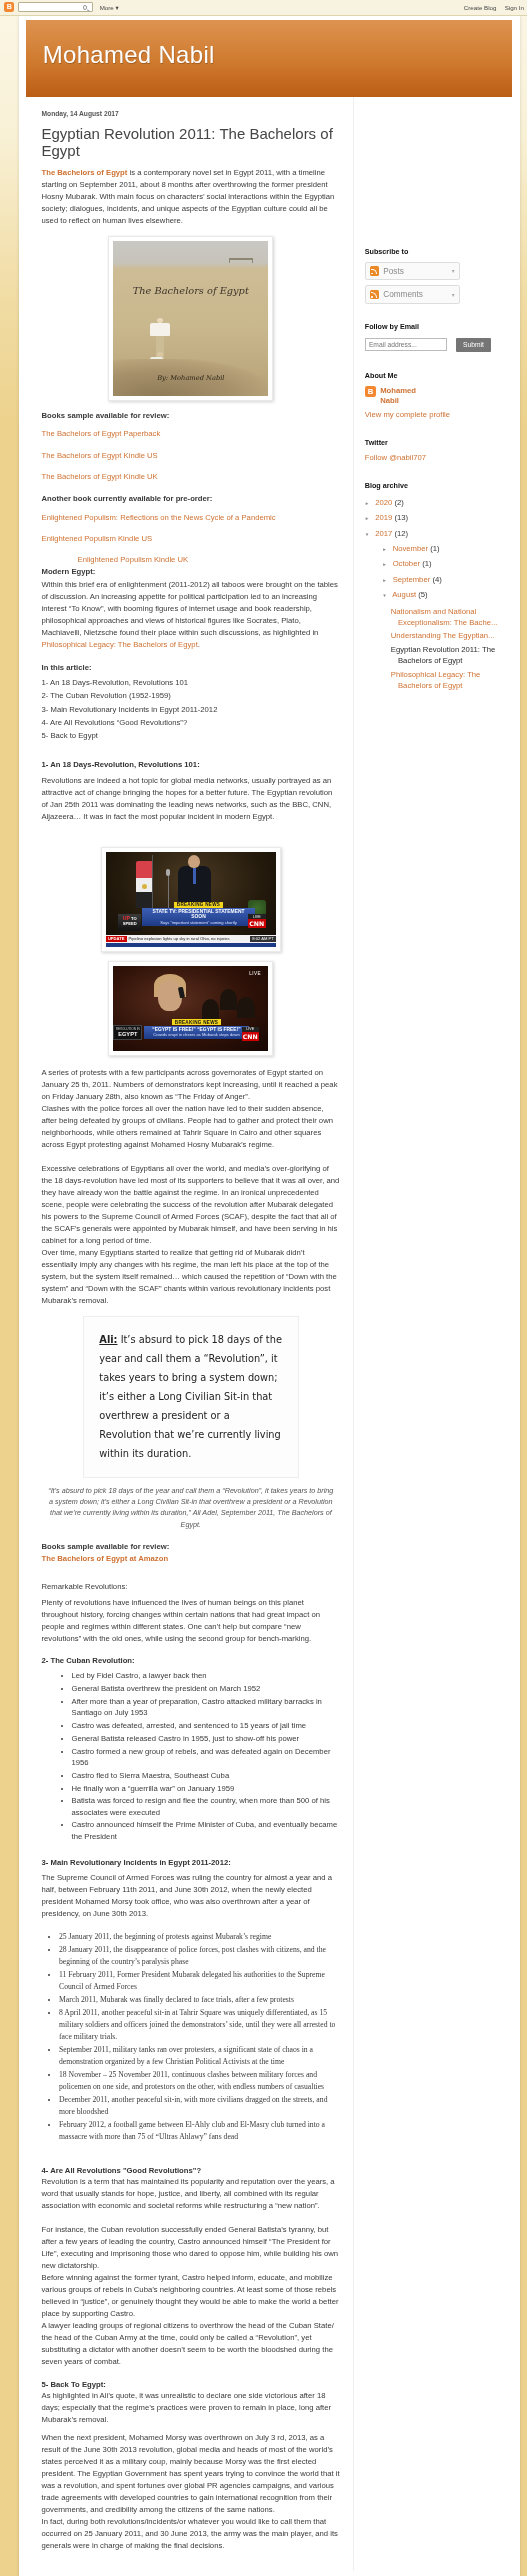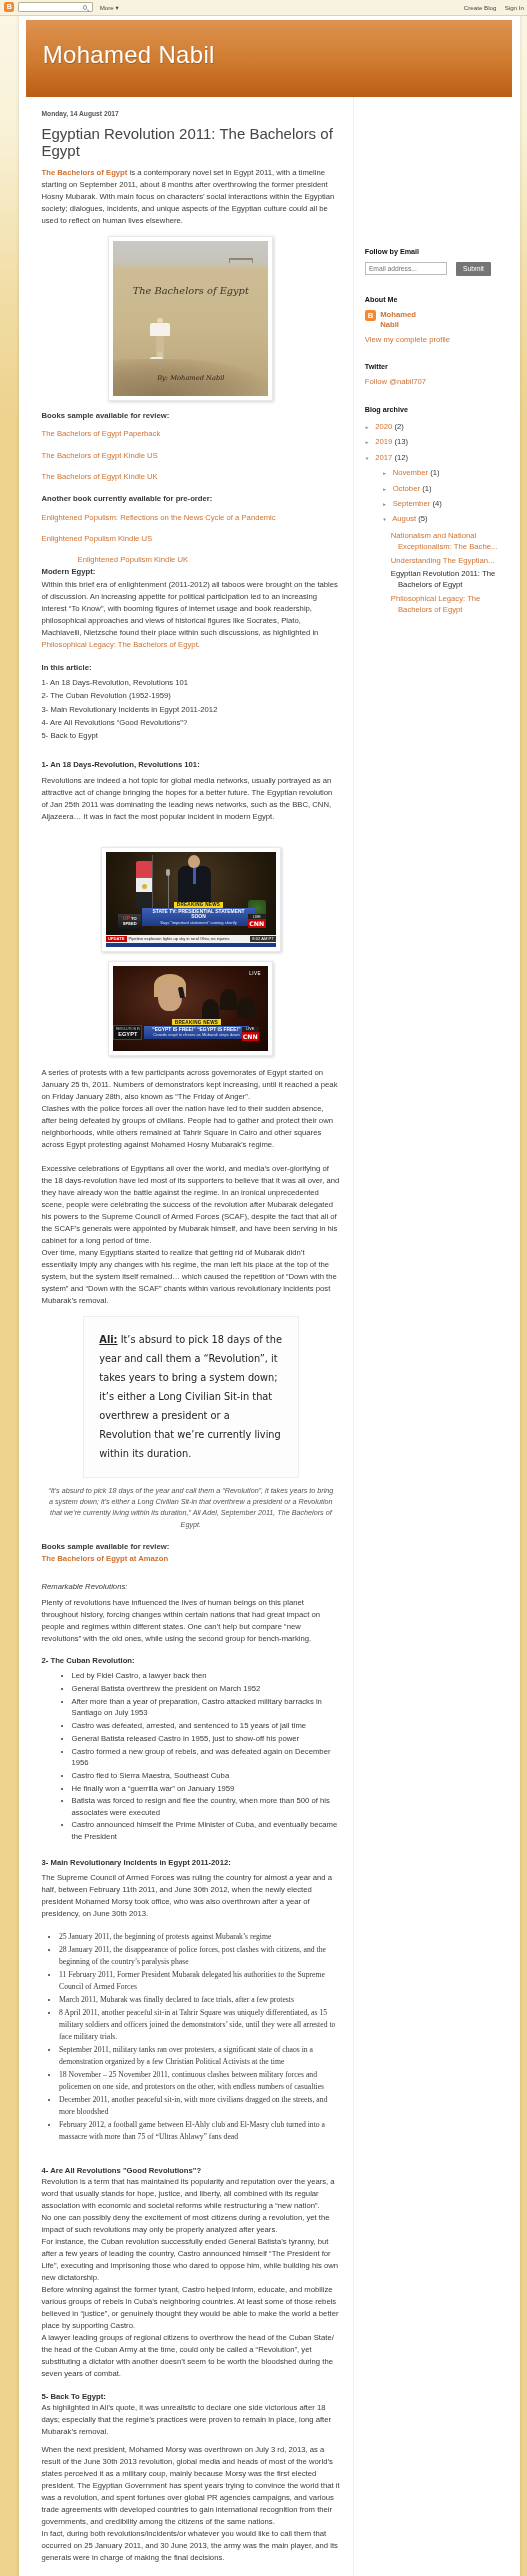--- a/index.html
+++ b/index.html
@@ -273,21 +273,21 @@
 
 
       <div class="quotebox">
         <span class="qt"><span class="qname">Ali:</span><span> It’s absurd to pick 18 days of the year and call them a “Revolution”, it takes years to bring a system down; it’s either a Long Civilian Sit-in that overthrew a president or a Revolution that we’re currently living within its duration.</span></span>
       </div>
       <div class="caption">“It’s absurd to pick 18 days of the year and call them a “Revolution”, it takes years to bring a system down; it’s either a Long Civilian Sit-in that overthrew a president or a Revolution that we’re currently living within its duration,” Ali Adel, September 2011, The Bachelors of Egypt.</div>
 
       <div class="body bold" style="margin-bottom:1px;">Books sample available for review:</div>
       <div class="plink" style="margin-bottom:17.5px;"><a class="lnk bold">The Bachelors of Egypt at Amazon</a></div>
 
-      <div class="body" style="margin-bottom:4.1px;font-style:italic;">Remarkable Revolutions:</div>
+      <div class="body" style="margin-bottom:4.1px;">Remarkable Revolutions:</div>
       <p class="body">Plenty of revolutions have influenced the lives of human beings on this planet throughout history, forcing changes within certain nations that had great impact on people and regimes within different states. One can’t help but compare “new revolutions” with the old ones, while using the second group for bench-marking.</p>
 
       <h4 class="sec">2- The Cuban Revolution:</h4>
       <ul class="bl">
         <li>Led by Fidel Castro, a lawyer back then</li>
         <li>General Batista overthrew the president on March 1952</li>
         <li>After more than a year of preparation, Castro attacked military barracks in Santiago on July 1953</li>
         <li>Castro was defeated, arrested, and sentenced to 15 years of jail time</li>
         <li>General Batista released Castro in 1955, just to show-off his power</li>
         <li>Castro formed a new group of rebels, and was defeated again on December 1956</li>
@@ -307,39 +307,52 @@
         <li>8 April 2011, another peaceful sit-in at Tahrir Square was uniquely differentiated, as  15 military soldiers and officers joined the demonstrators’ side, until they were all arrested to face military trials.</li>
         <li>September 2011, military tanks ran over protesters, a significant state of chaos in a demonstration organized by a few Christian Political Activists at the time</li>
         <li>18 November – 25 November 2011, continuous clashes between military forces and policemen on one side, and protestors on the other, with endless numbers of casualties</li>
         <li>December 2011, another peaceful sit-in, with more civilians dragged on the streets, and more bloodshed</li>
         <li>February 2012, a football game between El-Ahly club and El-Masry club turned into a massacre with more than 75 of “Ultras Ahlawy” fans dead</li>
       </ul>
 
       <h4 class="sec" style="margin-top:23px;margin-bottom:1px;">4- Are All Revolutions "Good Revolutions"?</h4>
       <div class="body">
         <span>Revolution is a term that has maintained its popularity and reputation over the years, a word that usually stands for hope, justice, and liberty, all combined with its regular association with economic and societal reforms while restructuring a “new nation”.</span><br>
-        <span>No one can possibly deny the excitement of most citizens during a revolution, yet the impact of such revolutions may only be properly analyzed after years.</span><br>
+        <br>
         <span>For instance, the Cuban revolution successfully ended General Batista’s tyranny, but after a few years of leading the country, Castro announced himself “The President for Life”, executing and imprisoning those who dared to oppose him, while building his own new dictatorship.</span><br>
         <span>Before winning against the former tyrant, Castro helped inform, educate, and mobilize various groups of rebels in Cuba’s neighboring countries. At least some of those rebels believed in “justice”, or genuinely thought they would be able to make the world a better place by supporting Castro.</span><br>
         <span>A lawyer leading groups of regional citizens to overthrow the head of the Cuban State/ the head of the Cuban Army at the time, could only be called a “Revolution”, yet substituting a dictator with another doesn’t seem to be worth the bloodshed during the seven years of combat.</span>
       </div>
 
       <h4 class="sec" style="margin-top:12.4px;margin-bottom:1px;">5- Back To Egypt:</h4>
       <div class="body">
         <span>As highlighted in Ali’s quote, it was unrealistic to declare one side victorious after 18 days; especially that the regime’s practices were proven to remain in place, long after Mubarak’s removal.</span>
         <p style="margin:5.2px 0 0 0;">When the next president, Mohamed Morsy was overthrown on July 3 rd, 2013, as a result of the June 30th 2013 revolution, global media and heads of most of the world’s states perceived it as a military coup, mainly because Morsy was the first elected president. The Egyptian Government has spent years trying to convince the world that it was a revolution, and spent fortunes over global PR agencies campaigns, and various trade agreements with developed countries to gain international recognition from their governments, and credibility among the citizens of the same nations.</p>
         <span>In fact, during both revolutions/incidents/or whatever you would like to call them that occurred on 25 January 2011, and 30 June 2013, the army was the main player, and its generals were in charge of making the final decisions.</span><br>
         <br>
         
       </div>
 
     </div>
 
     <div class="side">
       <div class="side-inner">
+        <div class="sb-block">
+          <div class="sb-h">Subscribe to</div>
+          <div class="feedbox">
+            <span class="rss"></span>
+            <span>Posts</span>
+            <span class="chev">▾</span>
+          </div>
+          <div class="feedbox">
+            <span class="rss"></span>
+            <span>Comments</span>
+            <span class="chev">▾</span>
+          </div>
+        </div>
 
         <div class="sb-block">
           <div class="sb-h">Follow by Email</div>
           <div class="emailrow">
             <input placeholder="Email address..." style="">
             <button class="btn-submit">Submit</button>
           </div>
         </div>
 
         <div class="sb-block">

